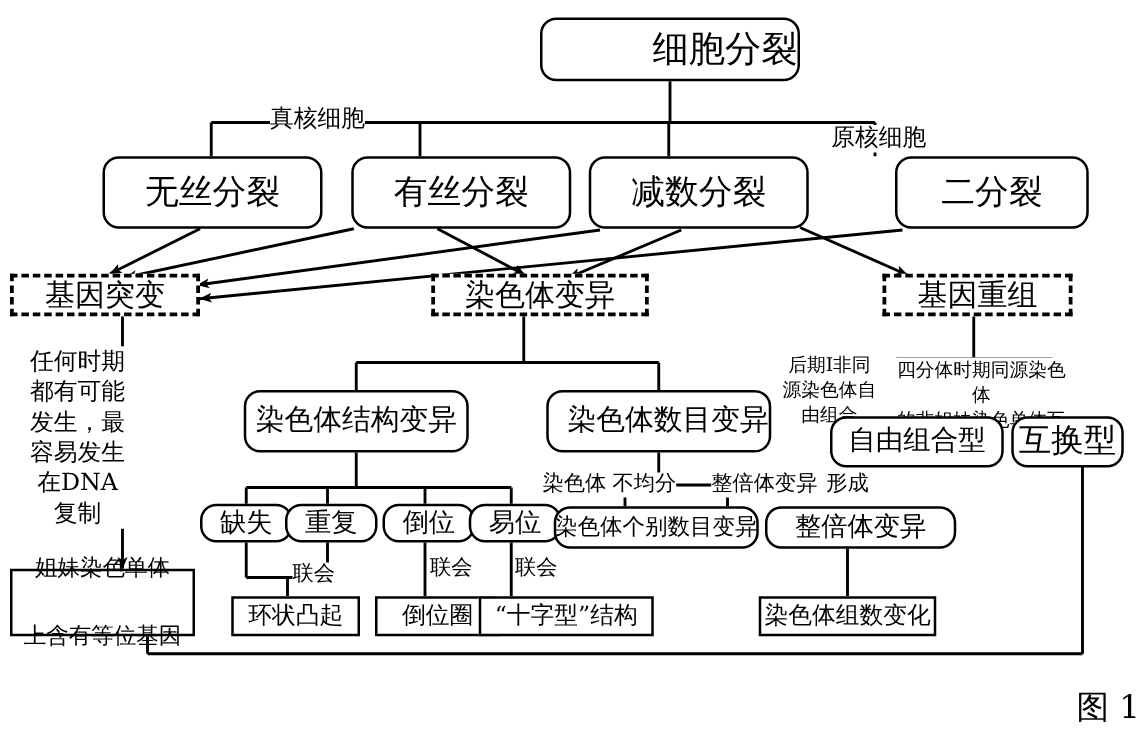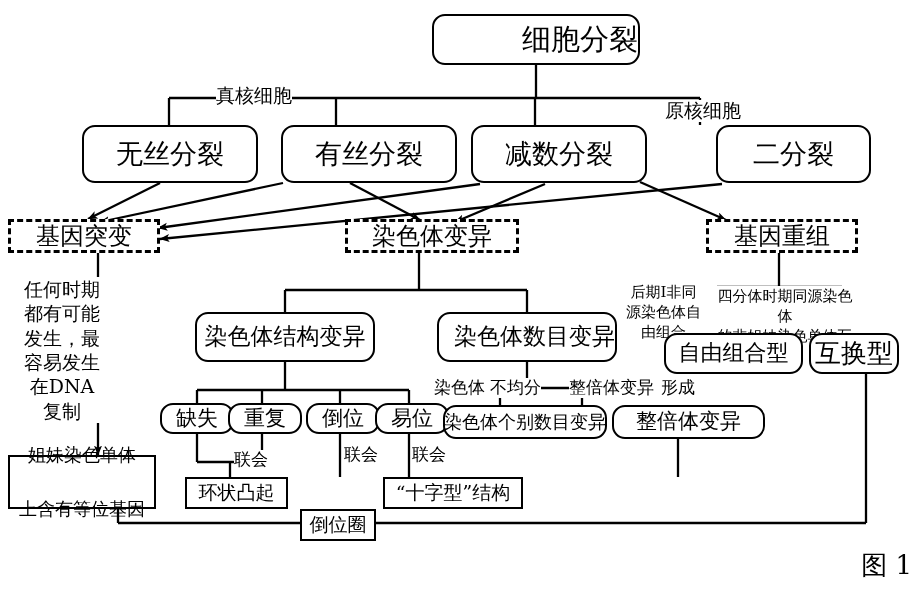--- a/index.html
+++ b/index.html
@@ -168,21 +168,21 @@
   <div class="lbl" style="left:344px;top:445px;font-size:17px;">
     <span>联会</span>
   </div>
   <div class="lbl" style="left:412px;top:445px;font-size:17px;">
     <span>联会</span>
   </div>
 
   <div class="node solid-rect" style="left:185px;top:477px;width:103px;height:32px;font-size:19px;">
     <span>环状凸起</span>
   </div>
-  <div class="node solid-rect" style="left:300px;top:477px;width:76px;height:32px;font-size:19px;margin-top:32px;">
+  <div class="node solid-rect" style="left:300px;top:477px;width:100px;height:32px;font-size:19px;">
     <span>倒位圈</span>
   </div>
   <div class="node solid-rect" style="left:383px;top:477px;width:140px;height:32px;font-size:19px;">
     <span>“十字型”结构</span>
   </div>
 
   <div class="lbl" style="left:434px;top:378px;font-size:17px;">
     <span>染色体</span>
   </div>
   <div class="lbl" style="left:490px;top:378px;font-size:17px;">
@@ -193,20 +193,23 @@
   </div>
   <div class="lbl" style="left:661px;top:378px;font-size:17px;">
     <span>形成</span>
   </div>
 
   <div class="node solid-round" style="left:443px;top:405px;width:164px;height:34px;font-size:18px;">
     <span>染色体个别数目变异</span>
   </div>
   <div class="node solid-round" style="left:612px;top:405px;width:153px;height:34px;font-size:21px;">
     <span>整倍体变异</span>
+  </div>
+  <div class="node solid-rect" style="left:607px;top:477px;width:142px;height:32px;font-size:19px;">
+    <span>染色体组数变化</span>
   </div>
 
   <div class="lbl ml" style="left:621px;top:283px;width:85px;font-size:15px;line-height:1.32;">
     <div>后期Ⅰ非同</div>
     <div>源染色体自</div>
     <div>由组合</div>
   </div>
   <div class="lbl ml" style="left:712px;top:286px;width:146px;font-size:15px;line-height:1.34;">
     <div>四分体时期同源染色体</div>
     <div>的非姐妹染色单体互换</div>

